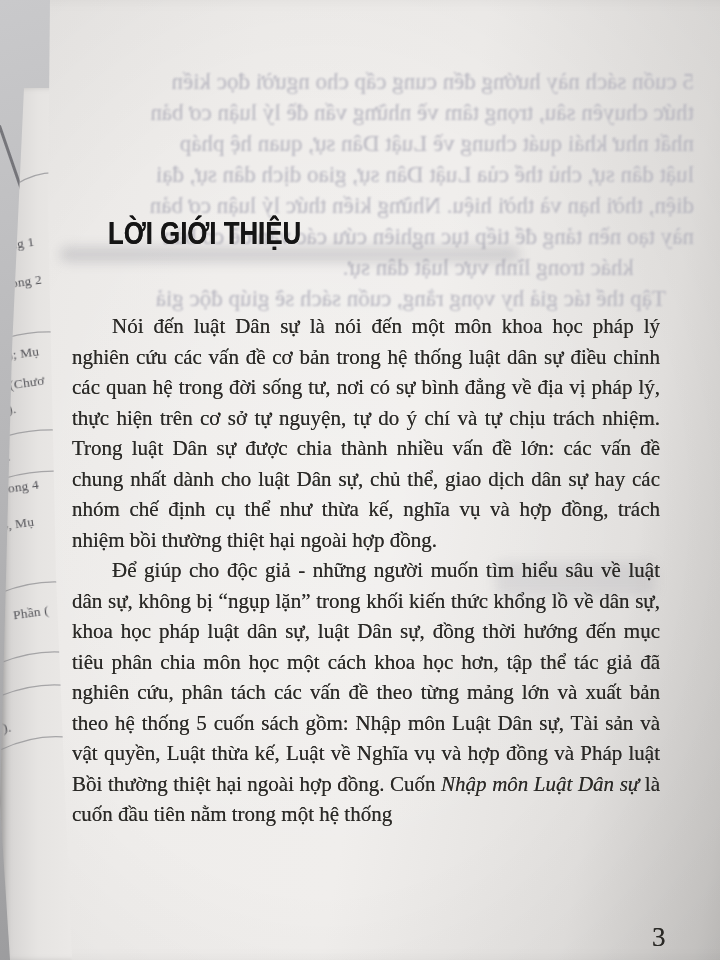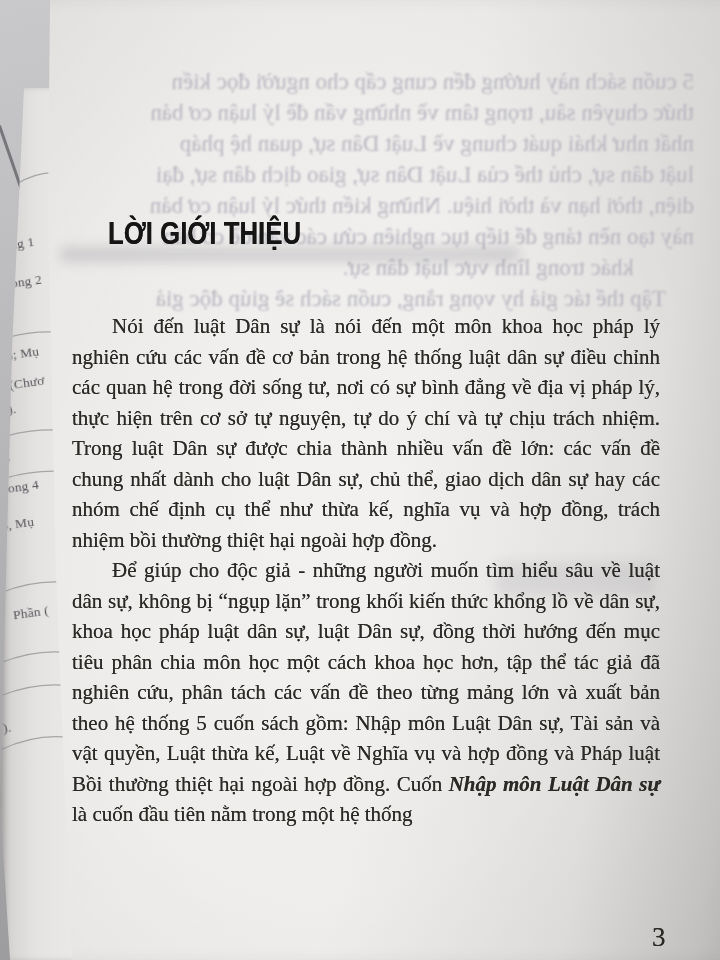--- a/index.html
+++ b/index.html
@@ -58,21 +58,21 @@
     font-weight:700;font-size:30px;color:#151515;letter-spacing:0;
     transform:scaleX(.86) scaleY(1.05);transform-origin:left center;
     text-shadow:0 0 .6px rgba(20,20,20,.85);white-space:nowrap;
   }
   .body-text{
     position:absolute;left:72px;top:311px;width:588px;
     font-size:21px;line-height:30.5px;color:#2a2926;
     text-align:justify;text-shadow:0 0 .6px rgba(40,38,35,.75);
   }
   .body-text p{margin:0;text-indent:40px;}
-  .emph{font-weight:700;font-style:italic;}
+  .emph{font-weight:400;font-style:italic;}
   .page-number{
     position:absolute;left:652px;top:922px;font-size:27px;color:#2a2926;
     text-shadow:0 0 .6px rgba(40,38,35,.75);
   }
 </style>
 </head>
 <body>
 
 <div class="stage">
 

